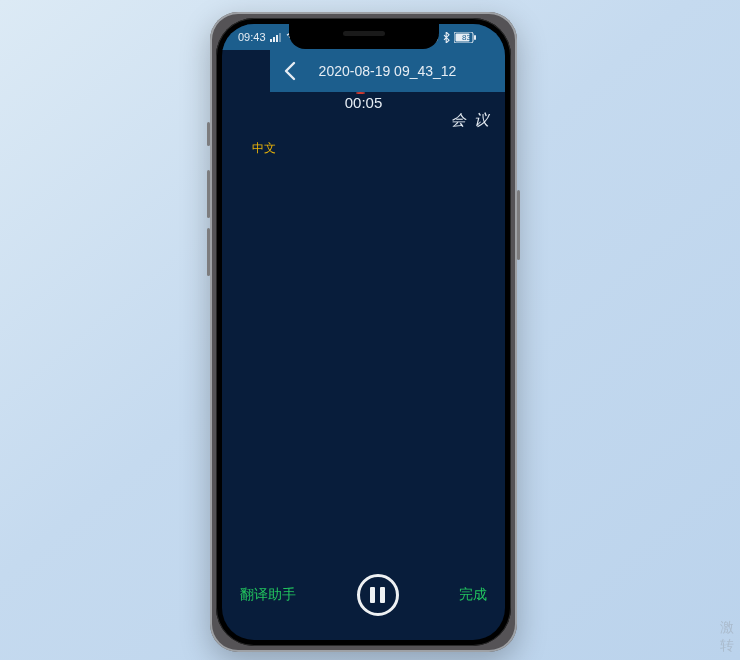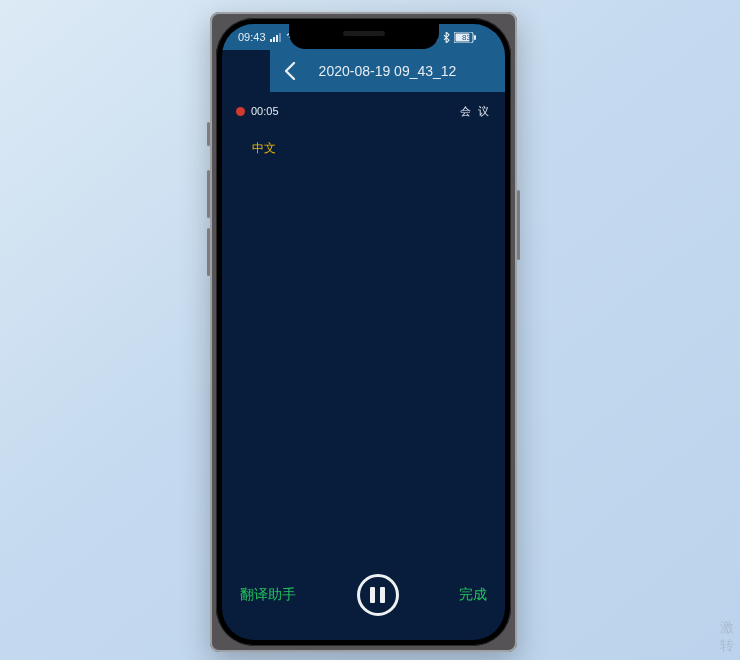--- a/index.html
+++ b/index.html
@@ -20,21 +20,21 @@
     font-size: 14px;
     line-height: 18px;
     text-align: left;
   }
   .phone {
     position: absolute;
     left: 210px;
     top: 12px;
     width: 307px;
     height: 640px;
-    border-radius: 9px;
+    border-radius: 28px;
     background: #555356;
     box-shadow:
       0 0 0 2px #9ea1a5 inset,
       0 10px 30px rgba(0,0,0,.25);
   }
   .phone::before {
     content: "";
     position: absolute;
     inset: 6px;
     border-radius: 38px;
@@ -113,28 +113,29 @@
     width:22px; height:22px;
   }
   .recordbar {
     position:absolute;
     top: 68px; left:0; right:0;
     height: 38px;
     display:flex;
     align-items:center;
     padding: 0 14px;
     color:#e6edf4;
-    font-size:11px;
+    font-size:15px;
+    flex-direction:column;
   }
   .rec-dot {
     width:9px; height:9px; border-radius:50%;
     background:#d23a30;
     margin-right:6px;
   }
-  .rec-tag { margin-left:auto; letter-spacing:2px; }
+  .rec-tag { margin-left:auto; letter-spacing:2px;font-style:italic; }
   .panel {
     position:absolute;
     left:16px; right:0;
     color:#eab308;
     font-size:12px;
     padding: 10px 14px;
   }
   .panel-top { top:106px; height:200px; }
   .panel-bottom { top:316px; height:220px; border-top:1px solid #112a4c; }
   .bottombar {

